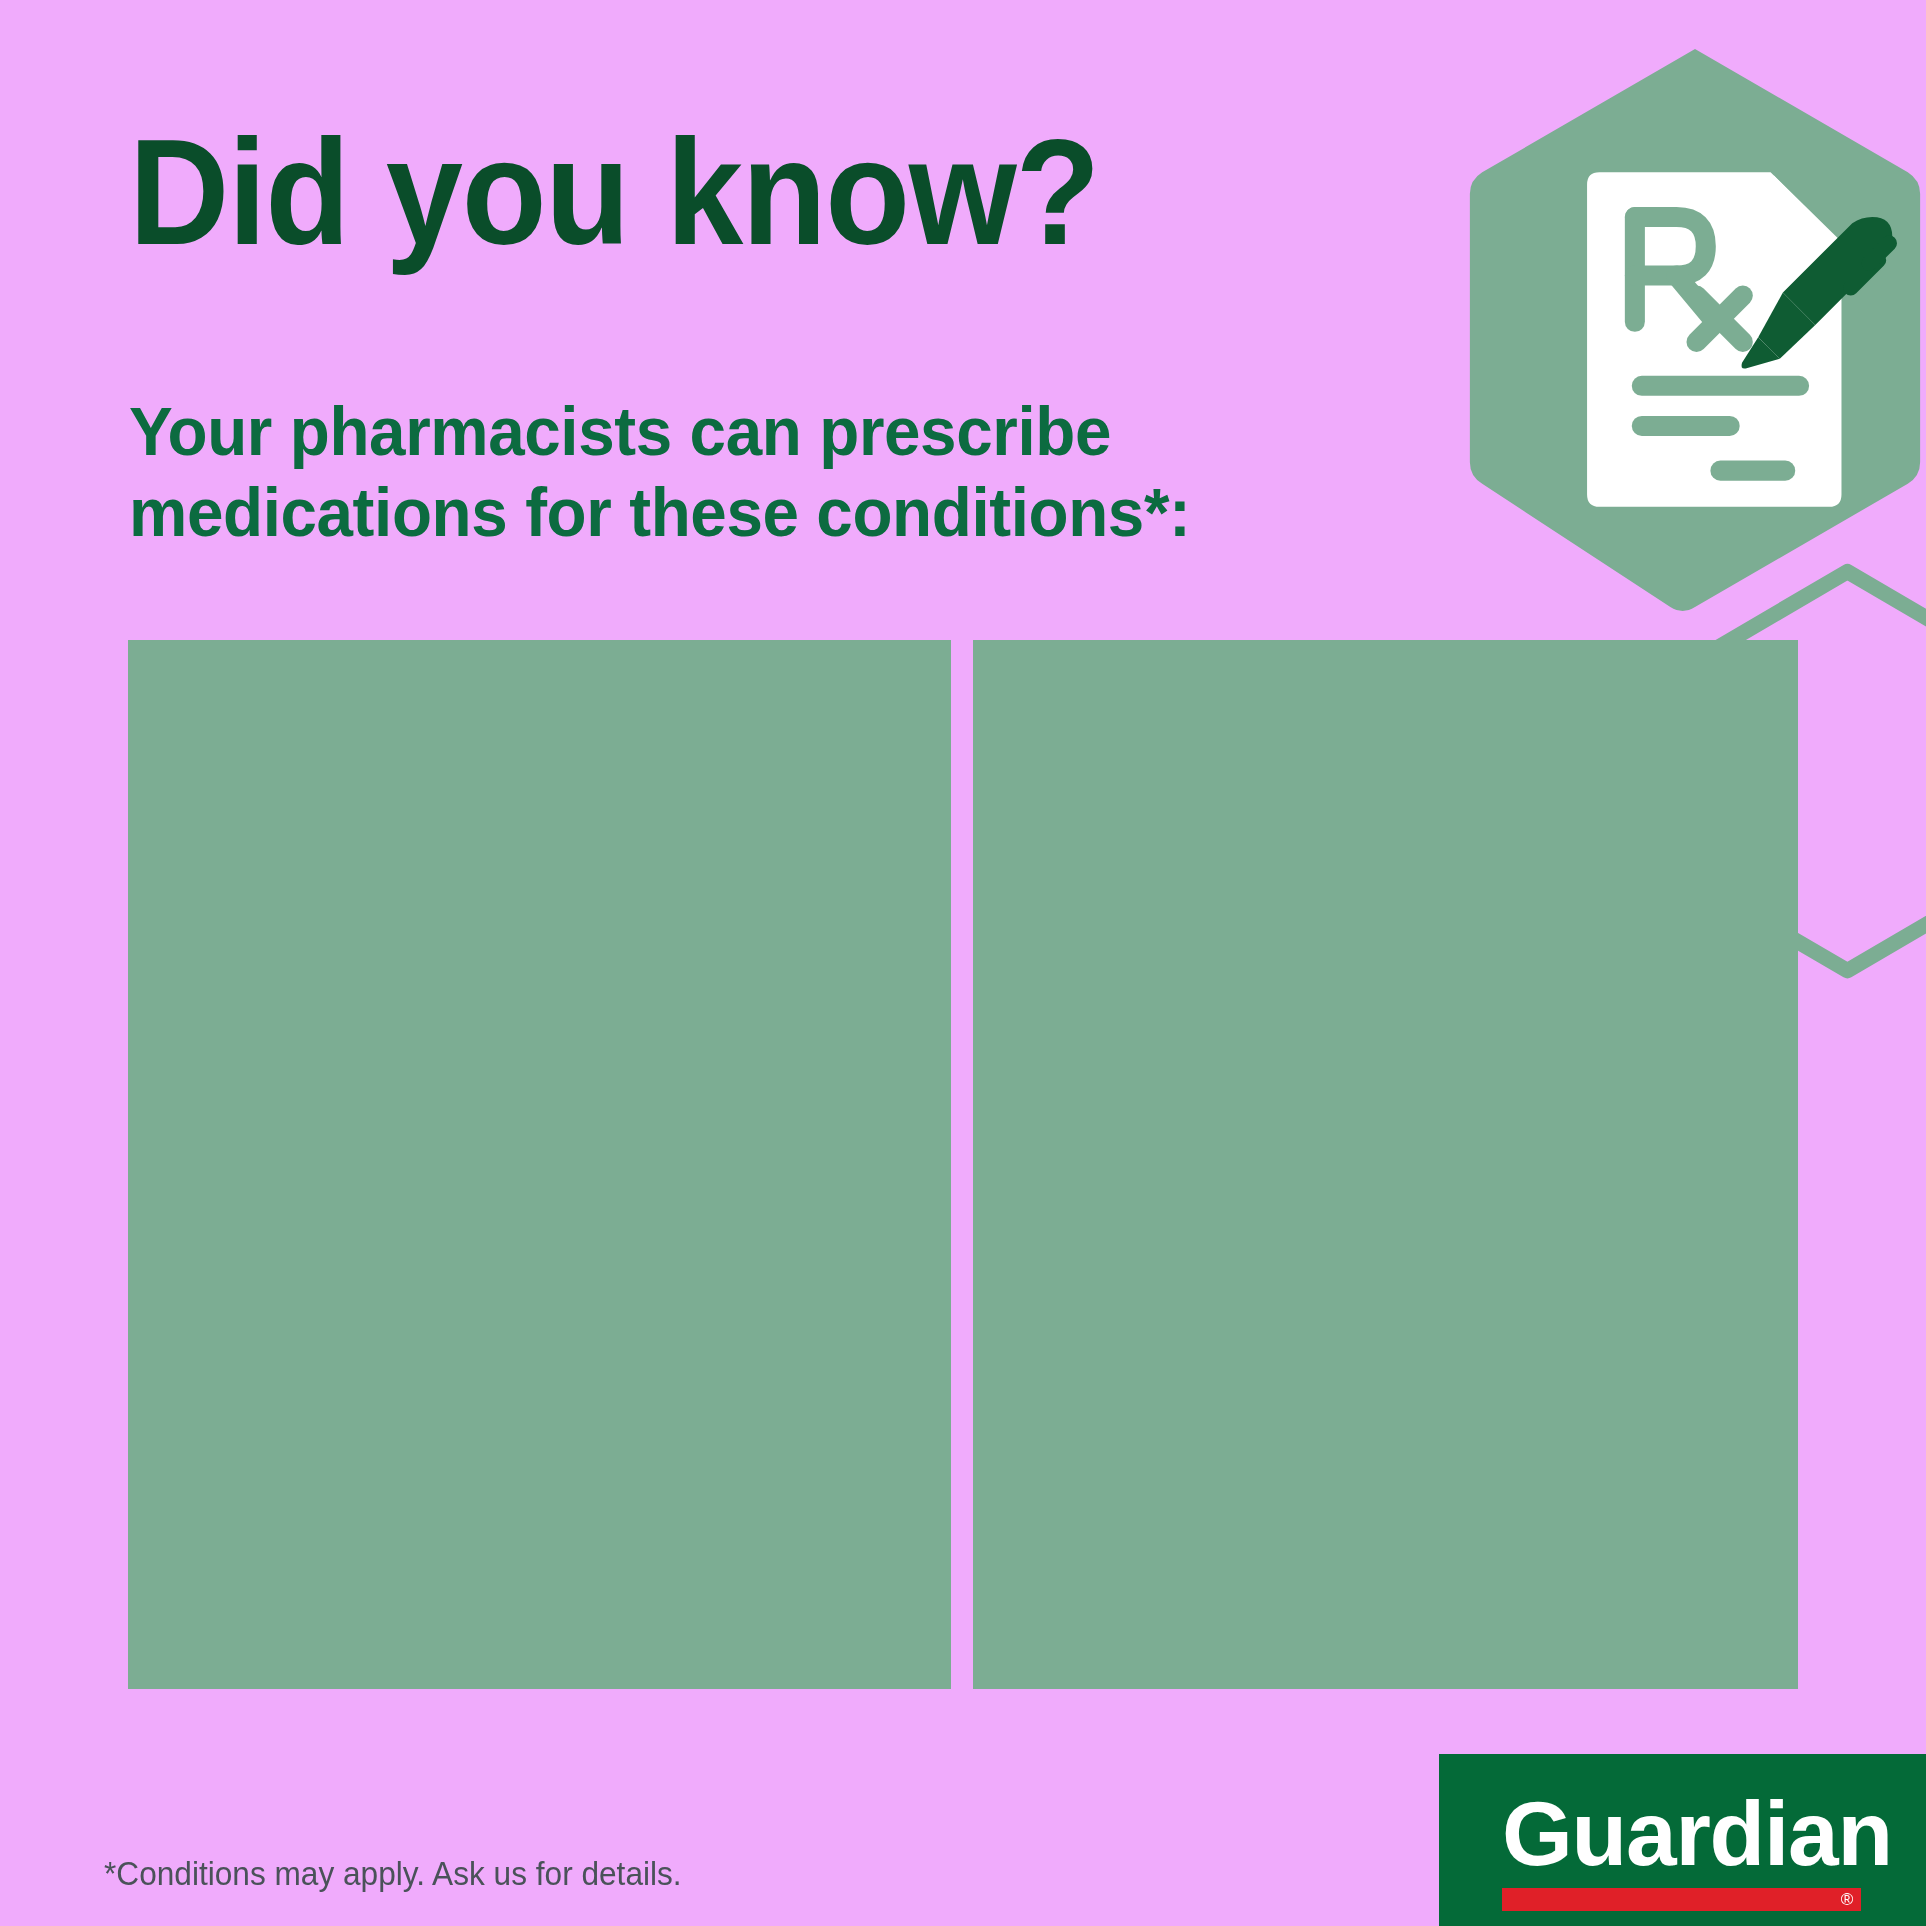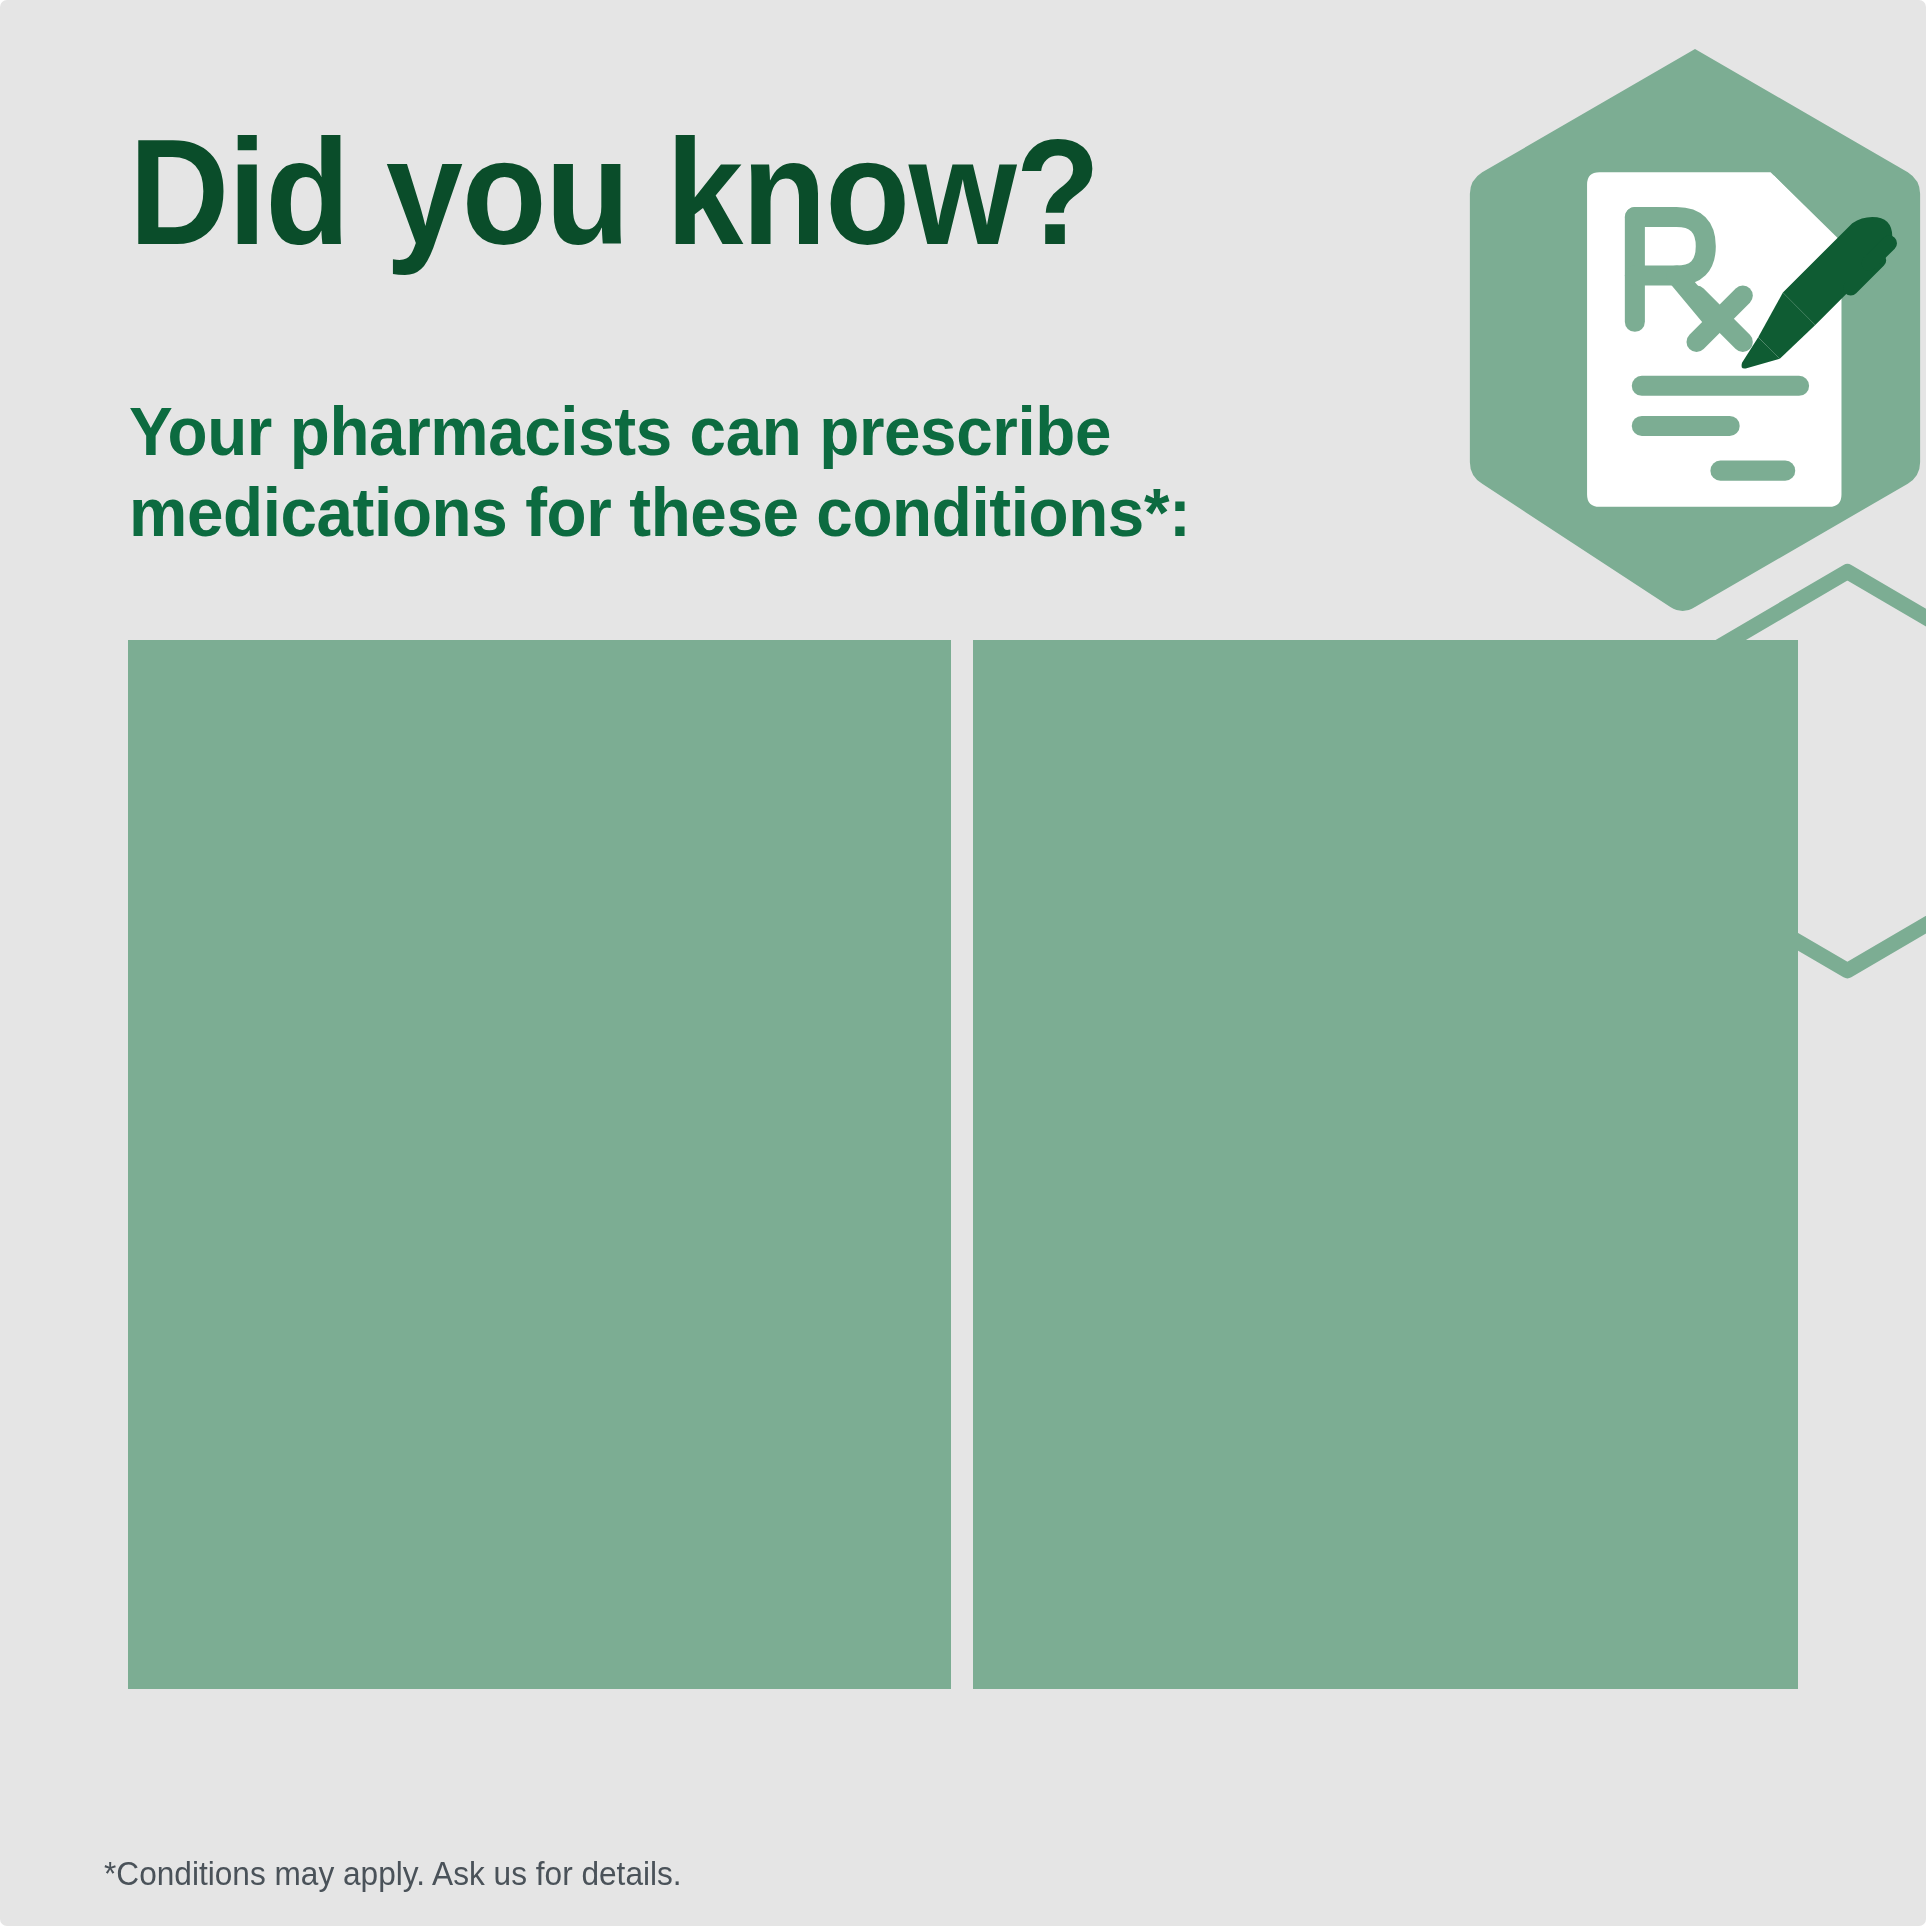--- a/index.html
+++ b/index.html
@@ -7,24 +7,23 @@
     margin: 0;
     padding: 0;
     background: #ffffff;
   }
 
   #poster {
     position: relative;
     width: 1926px;
     height: 1926px;
     overflow: hidden;
-    background: #e5e5e5;
+    background: #f0abfc;
     font-family: "Liberation Sans", "DejaVu Sans", sans-serif;
     box-sizing: border-box;
-    border-radius: 7px;
   }
 
   
   .hex-layer {
     position: absolute;
     inset: 0;
     width: 1926px;
     height: 1926px;
     pointer-events: none;
   }
@@ -214,15 +213,23 @@
     <div class="panel left">
       
     </div>
     <div class="panel right">
       
     </div>
   </div>
 
   <p class="footnote">*Conditions may apply. Ask us for details.</p>
 
+  <div class="logo-block">
+    <div class="logo-inner">
+      <div class="logo-word">Guardian</div>
+      <div class="logo-rule">
+        <span class="logo-reg">®</span>
+      </div>
+    </div>
+  </div>
 
 </div>
 
 
 </body></html>

